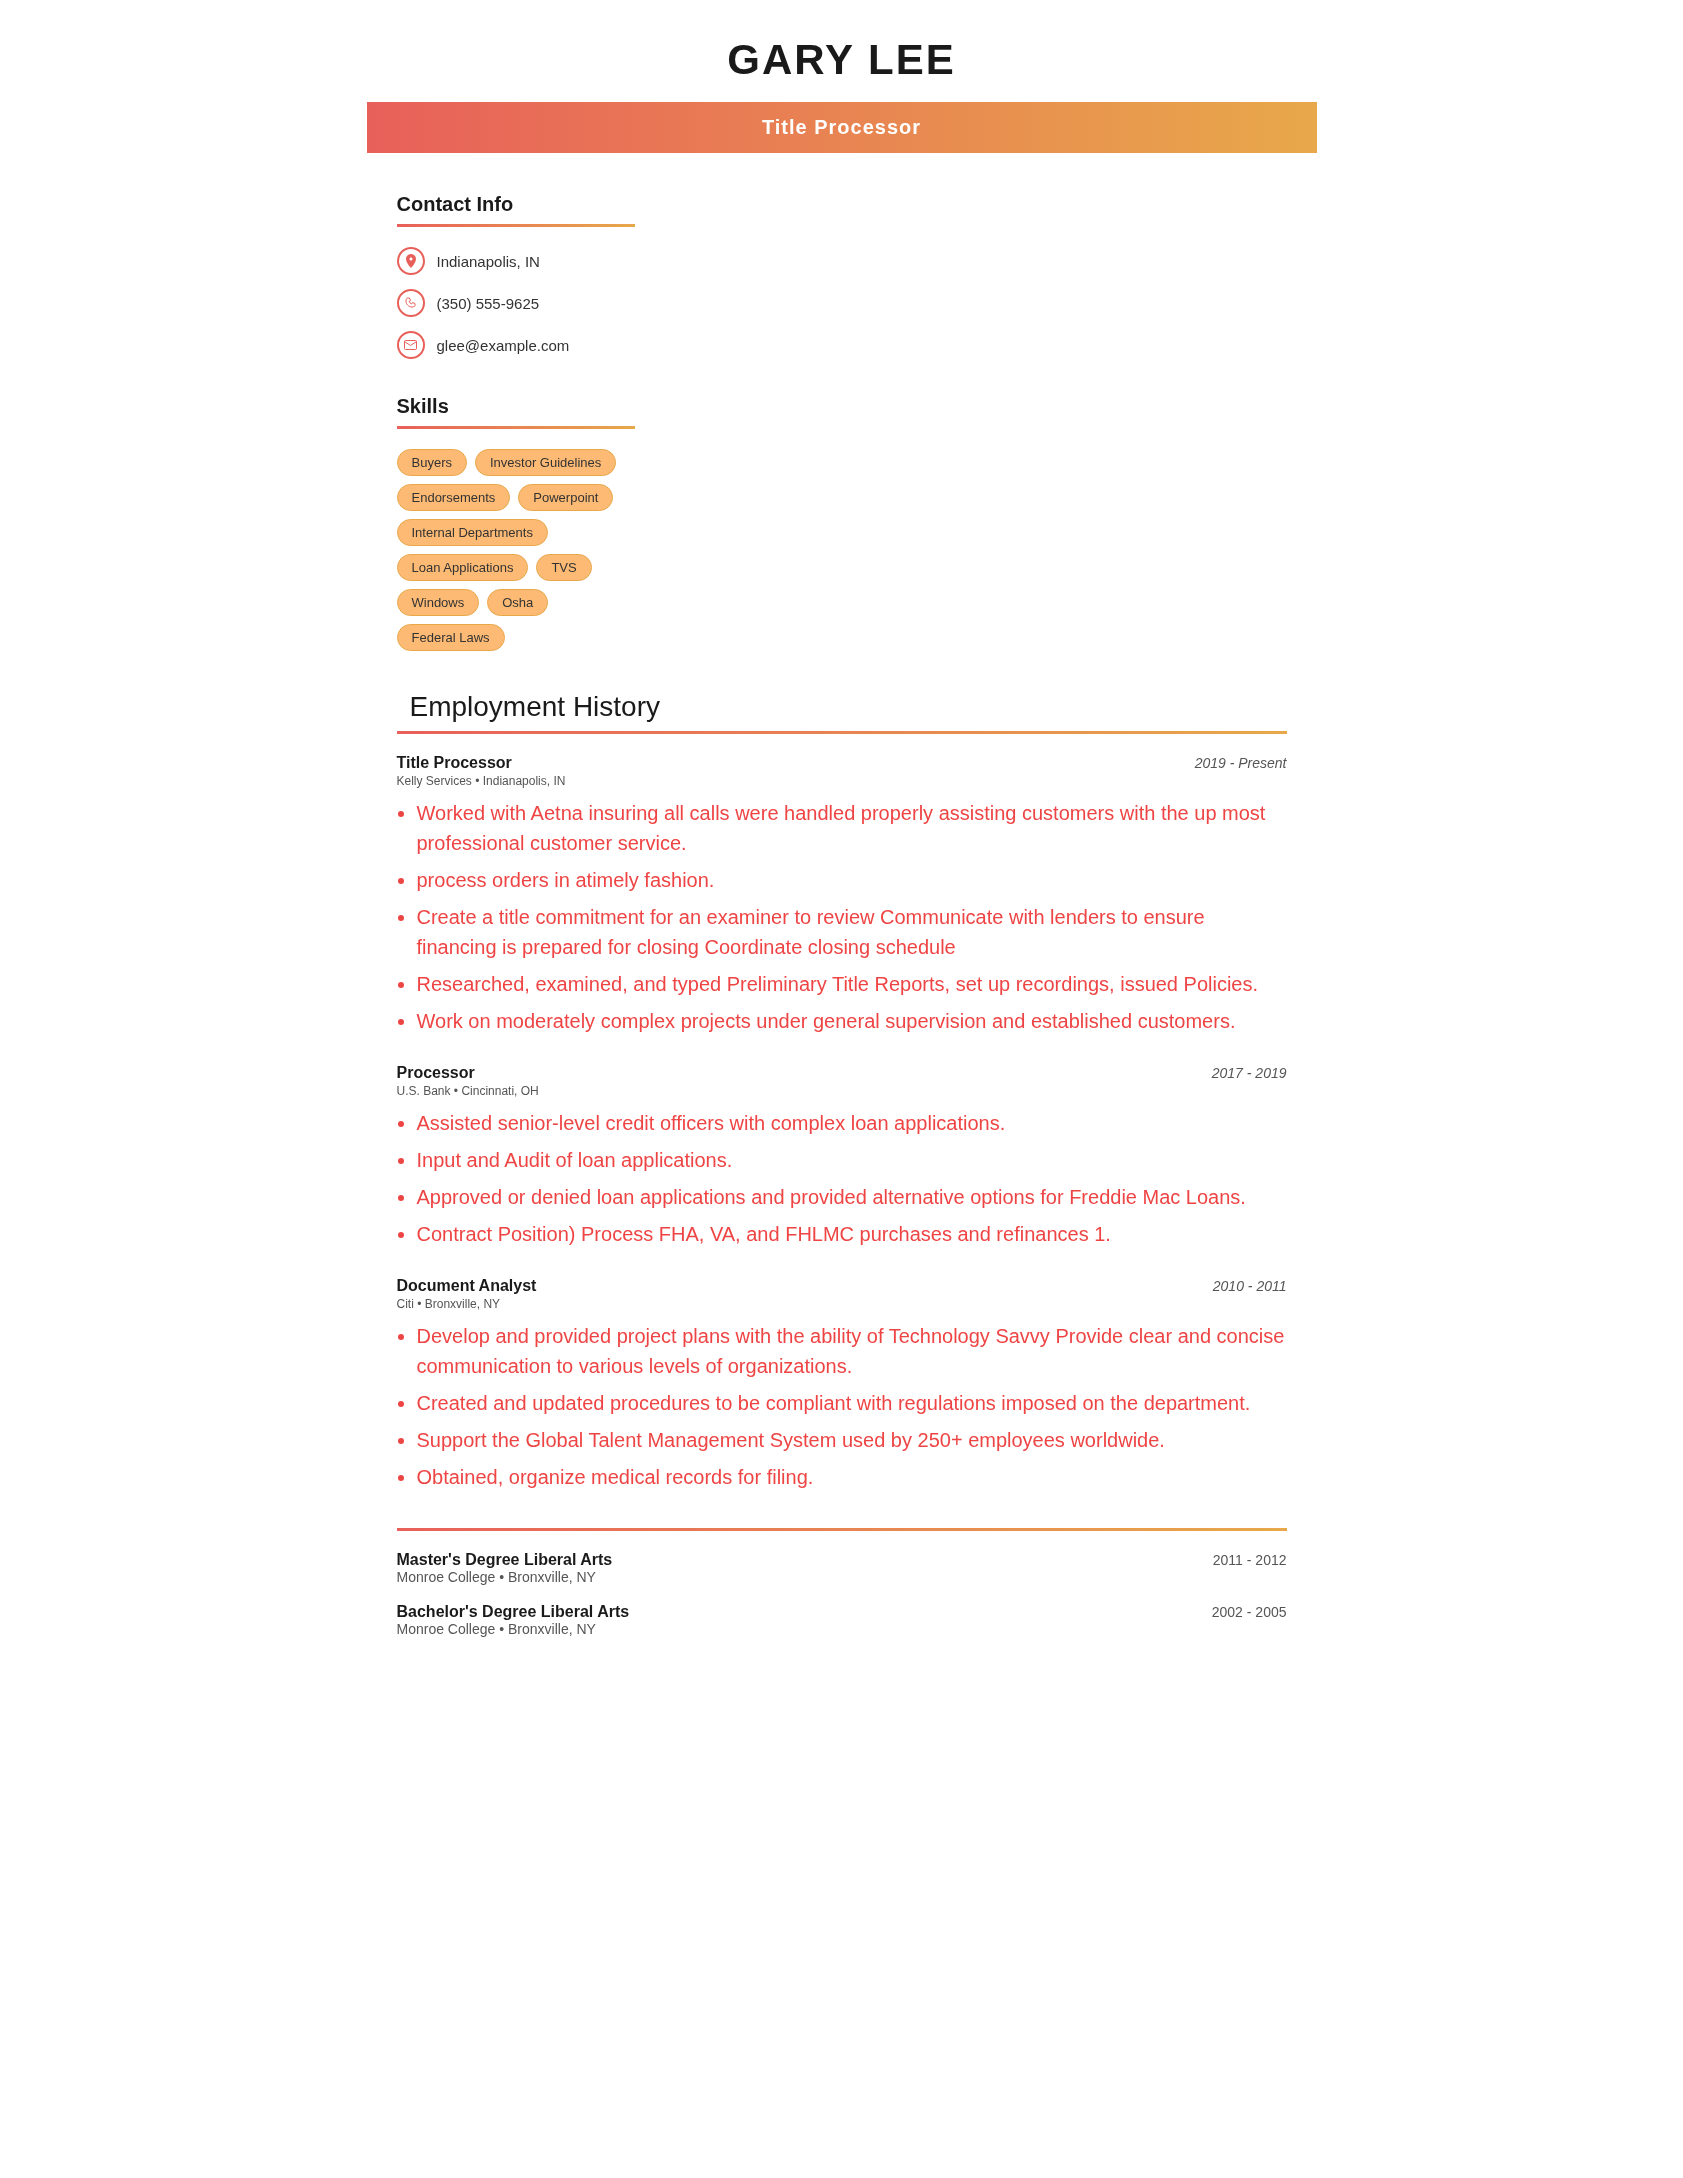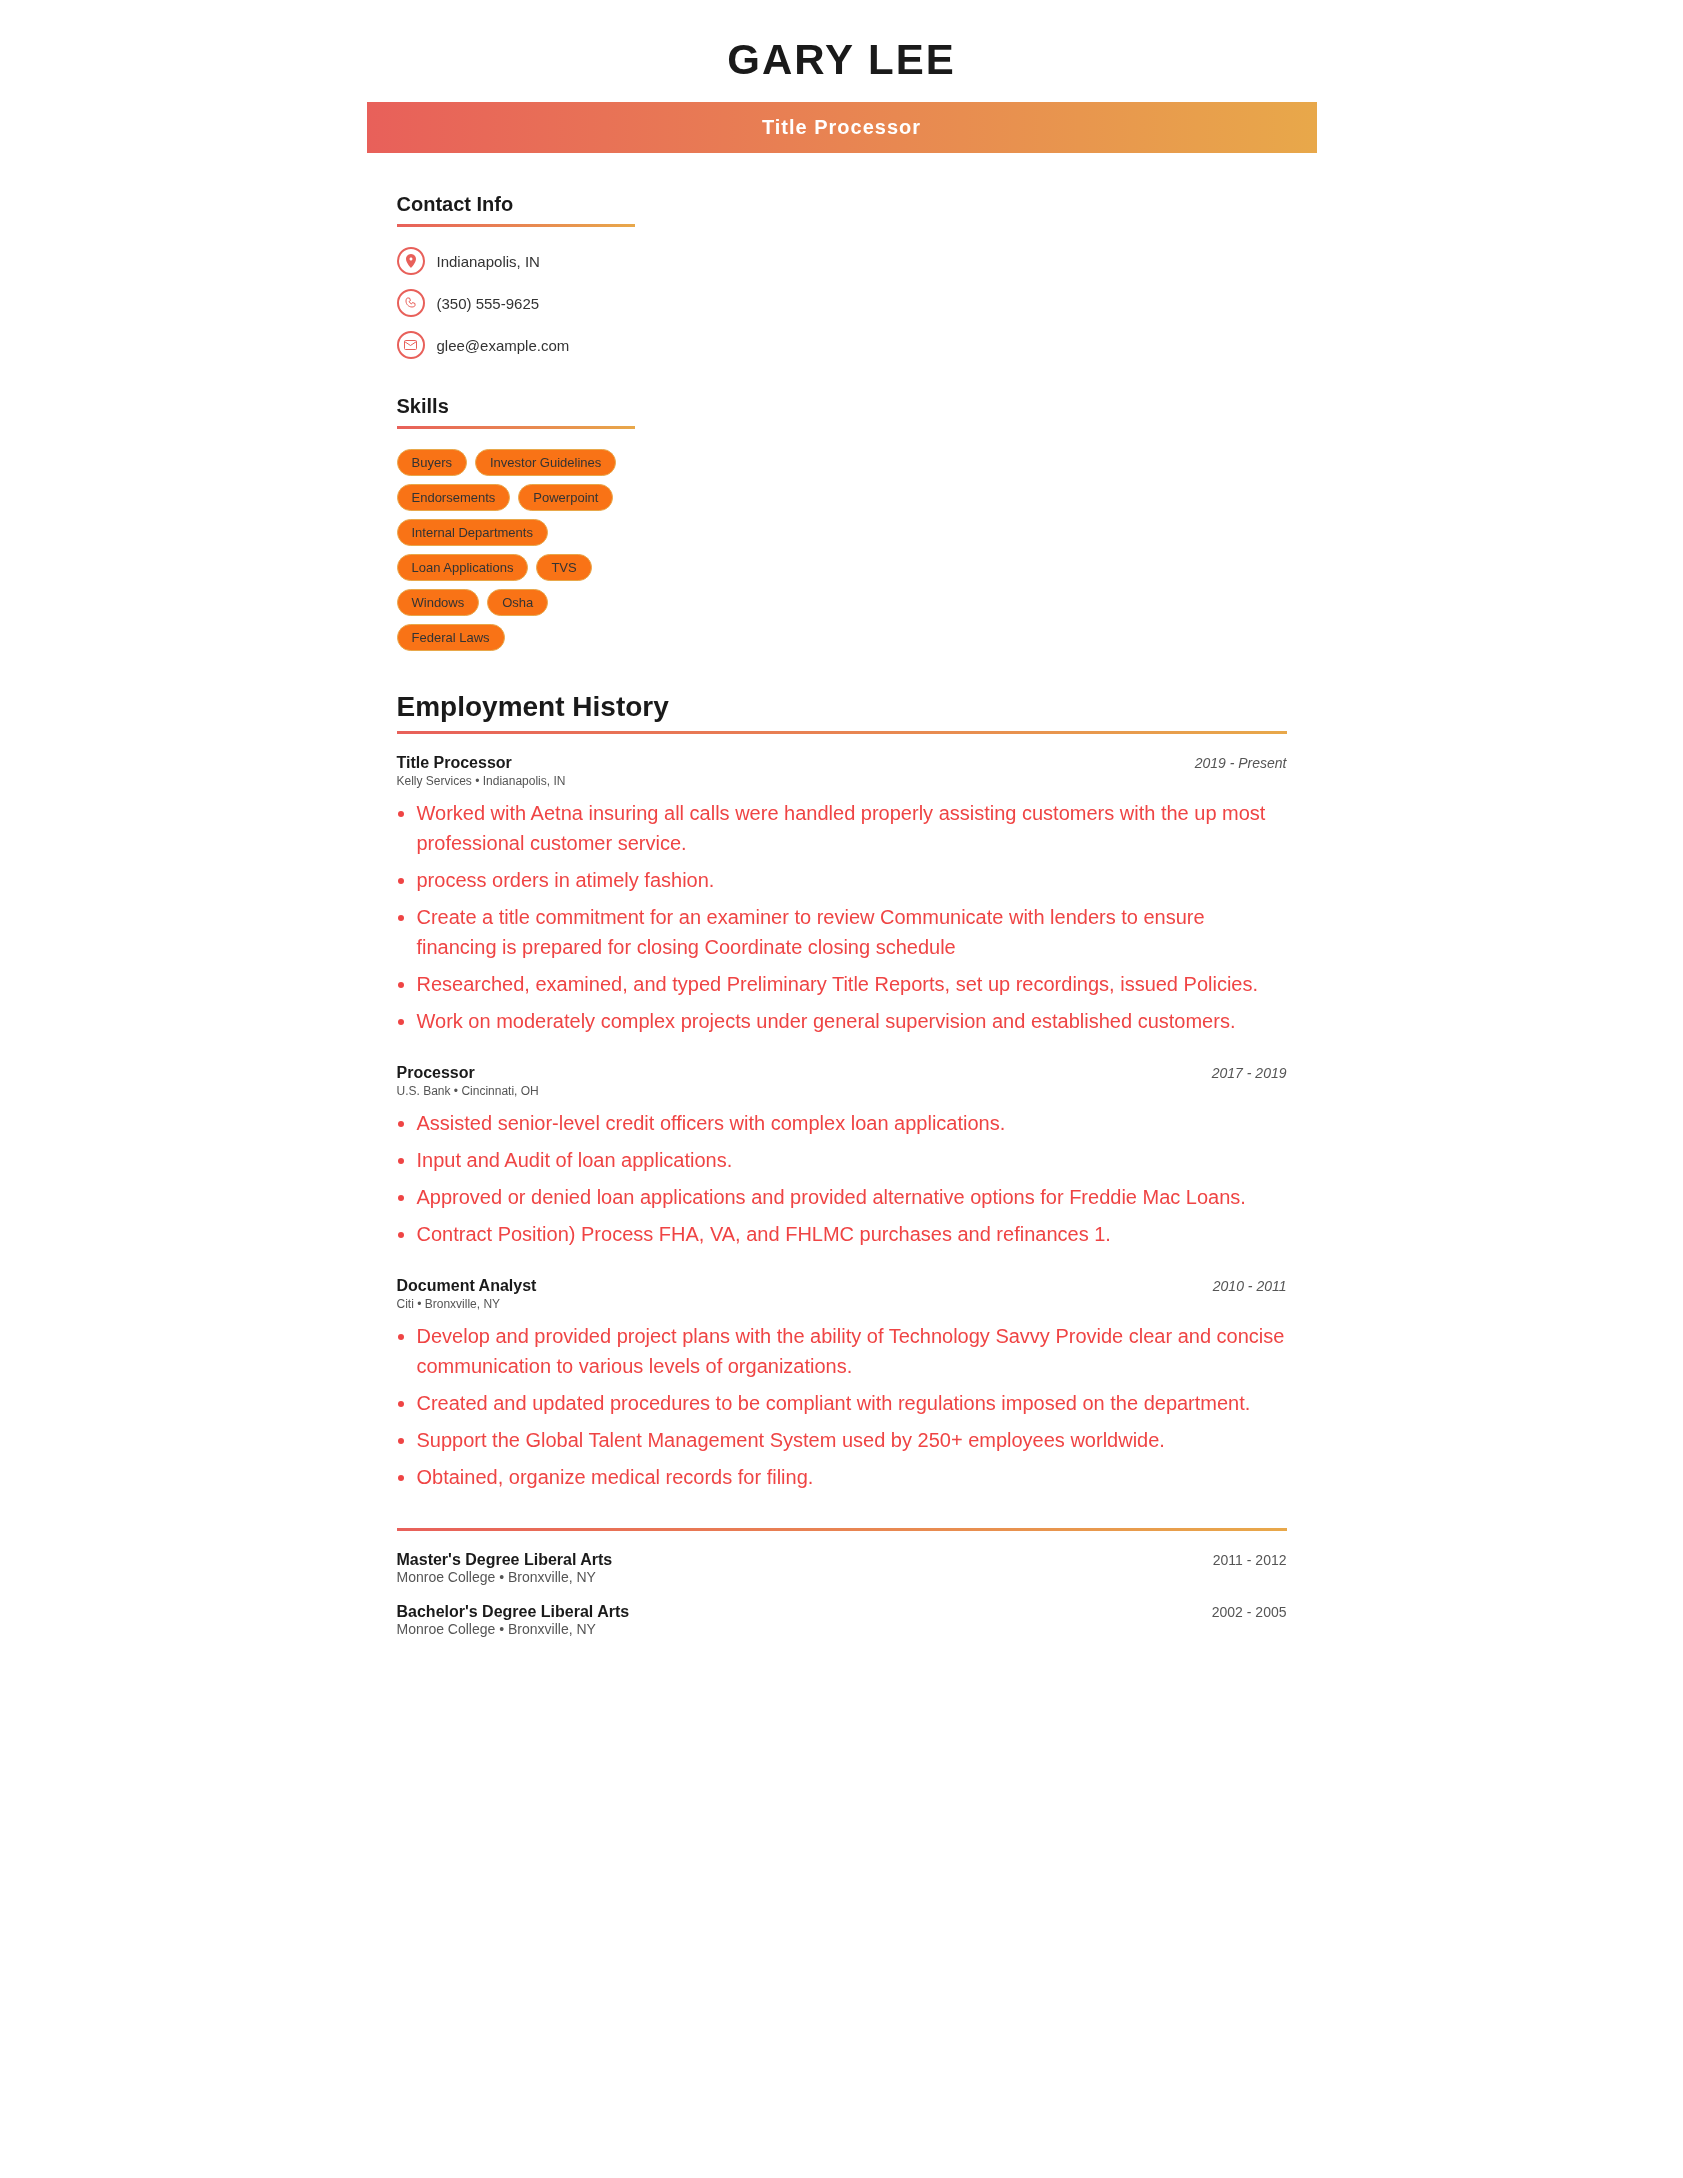--- a/index.html
+++ b/index.html
@@ -89,32 +89,33 @@
       flex-wrap: wrap;
       gap: 8px;
       margin-top: 4px;
     }
     .skill-tag {
       border: 1.5px solid #e8a84a;
       border-radius: 20px;
       padding: 5px 14px;
       font-size: 13px;
       color: #333;
-      background: #f97316;
+      background: #fdba74;
     }
 
     
     .main-content {
       flex: 1;
     }
     .emp-section-heading {
       font-size: 28px;
-      font-weight: 700;
+      font-weight: 400;
       color: #1a1a1a;
       margin-bottom: 8px;
+      margin-left: 13px;
     }
     .job-entry {
       margin-bottom: 28px;
     }
     .job-header {
       display: flex;
       justify-content: space-between;
       align-items: baseline;
       margin-bottom: 2px;
     }

